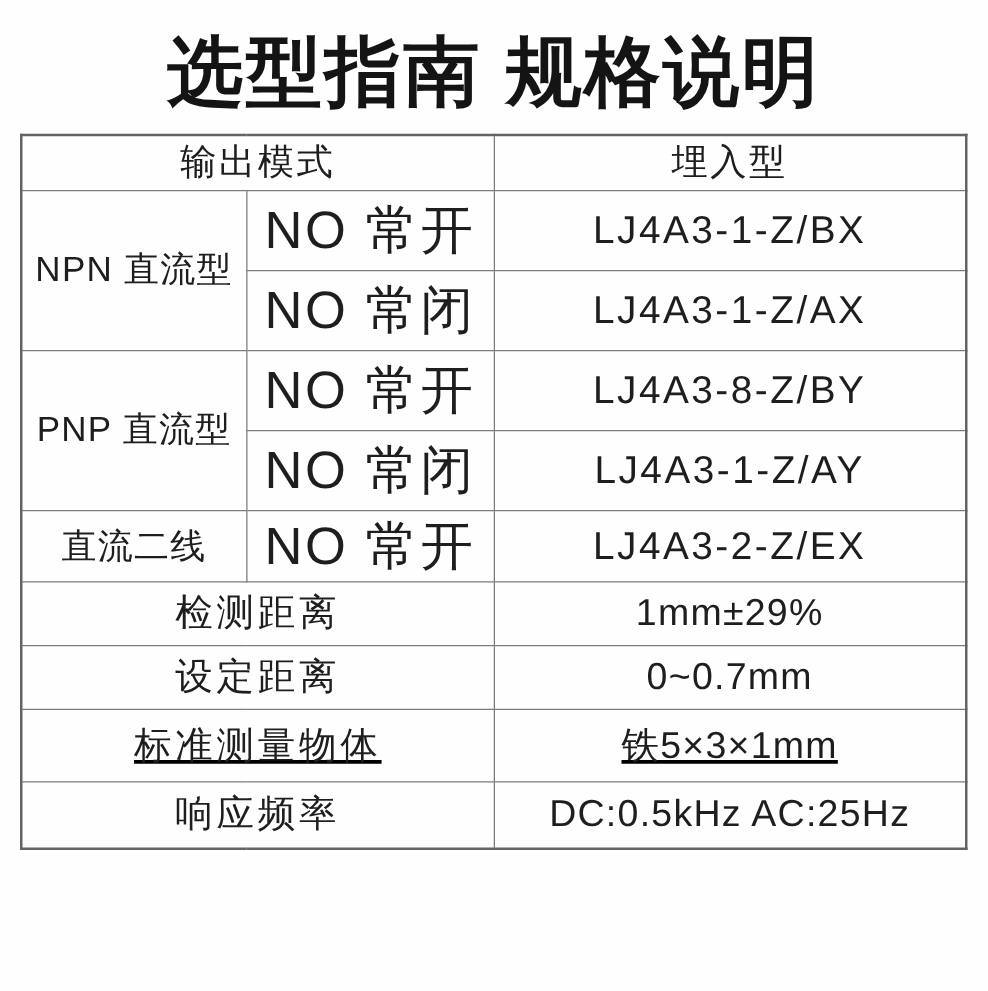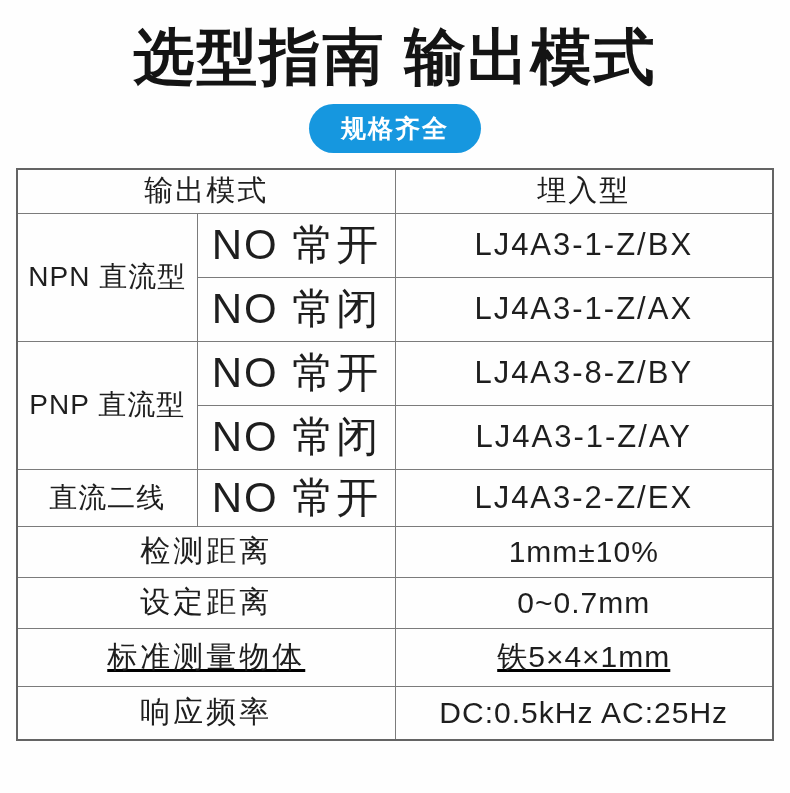--- a/index.html
+++ b/index.html
@@ -82,23 +82,22 @@
   .cell-mode   { font-size: 42px; letter-spacing: 2px; }
   .cell-model  { font-size: 31px; letter-spacing: 2px; }
   .cell-spec-label { font-size: 30px; letter-spacing: 3px; }
   .cell-spec-value { font-size: 30px; letter-spacing: 1px; }
 </style>
 </head>
 <body>
 
 <div class="canvas">
 
-  <h1 class="page-title">选型指南 输出模式</h1>
+  <h1 class="page-title">选型指南 规格说明</h1>
 
-  <div class="badge">规格齐全</div>
 
   <table class="spec-table">
     <colgroup>
       <col class="col-label">
       <col class="col-mode">
       <col class="col-model">
     </colgroup>
 
     <tbody>
         <tr class="row-header">
@@ -127,29 +126,29 @@
     </tr>
 
     <tr class="row-twowire">
       <td class="cell-group">直流二线</td>
       <td class="cell-mode">NO 常开</td>
       <td class="cell-model">LJ4A3-2-Z/EX</td>
     </tr>
 
     <tr class="row-spec-a">
       <td colspan="2" class="cell-spec-label">检测距离</td>
-      <td class="cell-spec-value">1mm±10%</td>
+      <td class="cell-spec-value">1mm±29%</td>
     </tr>
     <tr class="row-spec-a">
       <td colspan="2" class="cell-spec-label">设定距离</td>
       <td class="cell-spec-value">0~0.7mm</td>
     </tr>
     <tr class="row-spec-b">
       <td colspan="2" class="cell-spec-label">标准测量物体</td>
-      <td class="cell-spec-value">铁5×4×1mm</td>
+      <td class="cell-spec-value">铁5×3×1mm</td>
     </tr>
     <tr class="row-spec-c">
       <td colspan="2" class="cell-spec-label">响应频率</td>
       <td class="cell-spec-value">DC:0.5kHz AC:25Hz</td>
     </tr>
   </tbody>
     </table>
 
 </div>
 

